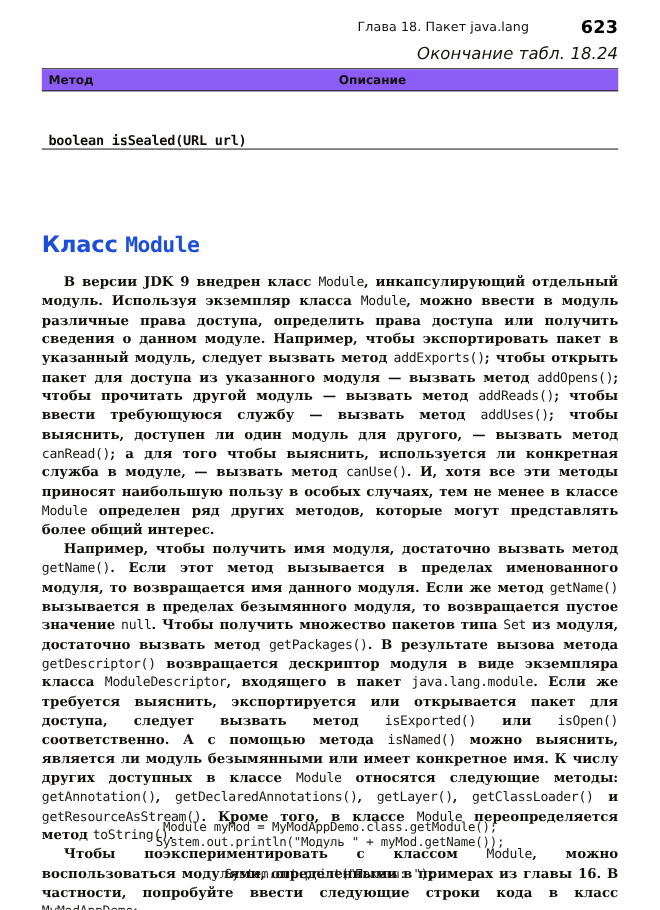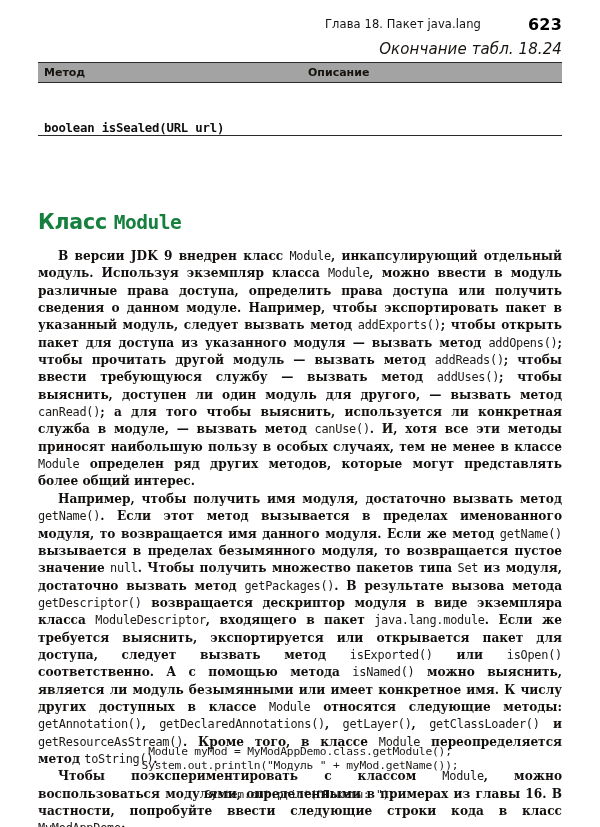--- a/index.html
+++ b/index.html
@@ -65,21 +65,21 @@
   .tbl {
     position: absolute;
     left: 38px;
     top: 62px;
     width: 524px;
   }
   .rule-top {
     border-top: 1.6px solid #2a2a2a;
   }
   .thead {
-    background: #a3a3a3;
+    background: #8b5cf6;
     border-bottom: 1.3px solid #2a2a2a;
     display: flex;
     height: 19px;
     align-items: center;
   }
   .th {
     font-family: "DejaVu Sans", sans-serif;
     font-weight: bold;
     font-size: 11px;
     color: #16130f;
@@ -125,21 +125,21 @@
   }
 
   
   .h1 {
     position: absolute;
     left: 38px;
     top: 196px;
     font-family: "DejaVu Sans", sans-serif;
     font-weight: bold;
     font-size: 20.5px;
-    color: #15803d;
+    color: #1d4ed8;
     letter-spacing: -0.2px;
   }
   .h1 .mono {
     font-family: "DejaVu Sans Mono", monospace;
     font-weight: bold;
     font-size: 19.5px;
     letter-spacing: -0.5px;
   }
 
   

